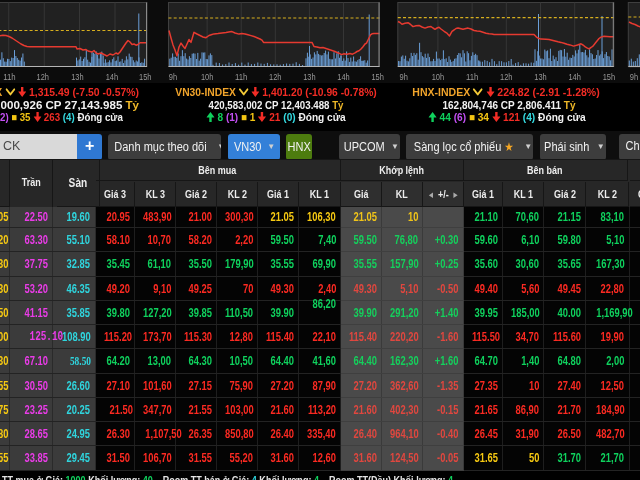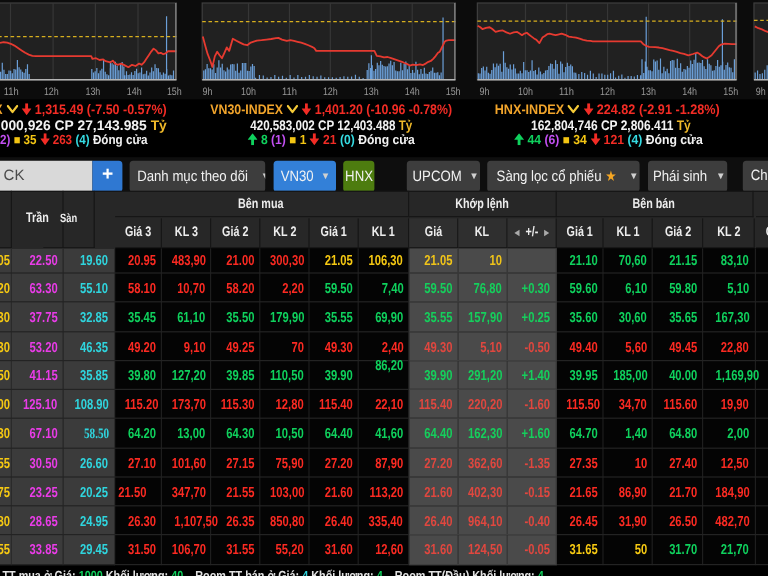--- a/index.html
+++ b/index.html
@@ -131,21 +131,21 @@
 <div style="position:absolute;left:108.3px;top:134px;width:113px;height:25.5px;background:#3d3d3d;border-radius:3px;color:#f2f2f2;font-size:12.5px;text-align:center;line-height:25px;white-space:nowrap;overflow:hidden;"><span style="display:inline-block;transform:scaleX(0.88);transform-origin:50% 50%;white-space:nowrap;">Danh mục theo dõi</span><span class="caret">▼</span></div>
 <div style="position:absolute;left:227.5px;top:134px;width:52.3px;height:25.5px;background:#3380d8;border-radius:3px;color:#f2f2f2;font-size:12.5px;text-align:center;line-height:25px;white-space:nowrap;overflow:hidden;"><span style="display:inline-block;transform:scaleX(0.88);transform-origin:50% 50%;white-space:nowrap;">VN30</span><span class="caret">▼</span></div>
 <div style="position:absolute;left:285.9px;top:134px;width:26px;height:25.5px;background:#4d7c0f;border-radius:3px;color:#f2f2f2;font-size:12.5px;text-align:center;line-height:25px;white-space:nowrap;overflow:hidden;"><span style="display:inline-block;transform:scaleX(0.88);transform-origin:50% 50%;white-space:nowrap;">HNX</span><span class="caret">▼</span></div>
 <div style="position:absolute;left:339.2px;top:134px;width:61.2px;height:25.5px;background:#3d3d3d;border-radius:3px;color:#f2f2f2;font-size:12.5px;text-align:center;line-height:25px;white-space:nowrap;overflow:hidden;"><span style="display:inline-block;transform:scaleX(0.88);transform-origin:50% 50%;white-space:nowrap;">UPCOM</span><span class="caret">▼</span></div>
 <div style="position:absolute;left:405.6px;top:134px;width:127.5px;height:25.5px;background:#3d3d3d;border-radius:3px;color:#f2f2f2;font-size:12.5px;text-align:center;line-height:25px;white-space:nowrap;overflow:hidden;"><span style="display:inline-block;transform:scaleX(0.88);transform-origin:50% 50%;white-space:nowrap;">Sàng lọc cổ phiếu <span style="color:#f5a623;font-size:12px;">★</span></span><span class="caret">▼</span></div>
 <div style="position:absolute;left:539.5px;top:134px;width:66.8px;height:25.5px;background:#3d3d3d;border-radius:3px;color:#f2f2f2;font-size:12.5px;text-align:center;line-height:25px;white-space:nowrap;overflow:hidden;"><span style="display:inline-block;transform:scaleX(0.88);transform-origin:50% 50%;white-space:nowrap;">Phái sinh</span><span class="caret">▼</span></div>
 <div style="position:absolute;left:618.6px;top:134px;width:80px;height:25.5px;background:#3d3d3d;border-radius:3px;color:#f2f2f2;font-size:12.5px;text-align:center;line-height:25px;white-space:nowrap;overflow:hidden;"><span style="display:inline-block;transform:scaleX(0.88);transform-origin:50% 50%;white-space:nowrap;">Chứng quyền</span></div>
 <div style="position:absolute;left:0;top:159.4px;width:640px;height:47.79999999999998px;background:#272727;border-top:1px solid #161616;"></div>
 <div class="hc" style="left:-20px;top:159.4px;width:30px;height:47.79999999999998px;line-height:47.79999999999998px;font-size:11.5px;"><span style="display:inline-block;transform:scaleX(0.78);transform-origin:50% 50%;white-space:nowrap;"></span></div>
 <div class="hc" style="left:10px;top:159.4px;width:43px;height:58px;line-height:47.79999999999998px;font-size:11.5px;"><span style="display:inline-block;transform:scaleX(0.78);transform-origin:50% 50%;white-space:nowrap;">Trần</span></div>
-<div class="hc" style="left:36px;top:159.4px;width:42.5px;height:47.79999999999998px;line-height:47.79999999999998px;font-size:10px;"><span style="display:inline-block;transform:scaleX(0.78);transform-origin:50% 50%;white-space:nowrap;">Sàn</span></div>
+<div class="hc" style="left:57px;top:159.4px;width:42.5px;height:47.79999999999998px;line-height:47.79999999999998px;font-size:13px;"><span style="display:inline-block;transform:scaleX(0.78);transform-origin:50% 50%;white-space:nowrap;">Sàn</span></div>
 <div class="hc" style="left:95.5px;top:159.4px;width:245.4px;height:22.099999999999994px;line-height:22.099999999999994px;font-size:11.5px;"><span style="display:inline-block;transform:scaleX(0.78);transform-origin:50% 50%;white-space:nowrap;">Bên mua</span></div>
 <div class="hc" style="left:340.9px;top:159.4px;width:122.7px;height:22.099999999999994px;line-height:22.099999999999994px;font-size:11.5px;"><span style="display:inline-block;transform:scaleX(0.78);transform-origin:50% 50%;white-space:nowrap;">Khớp lệnh</span></div>
 <div class="hc" style="left:463.6px;top:159.4px;width:164px;height:22.099999999999994px;line-height:22.099999999999994px;font-size:11.5px;"><span style="display:inline-block;transform:scaleX(0.78);transform-origin:50% 50%;white-space:nowrap;">Bên bán</span></div>
 <div class="hc" style="left:629.5px;top:159.4px;width:11px;height:22.099999999999994px;line-height:22.099999999999994px;font-size:11.5px;"><span style="display:inline-block;transform:scaleX(0.78);transform-origin:50% 50%;white-space:nowrap;"></span></div>
 <div class="hc" style="left:95.5px;top:181.5px;width:39.8px;height:25.69999999999999px;line-height:25.69999999999999px;font-size:11.5px;"><span style="display:inline-block;transform:scaleX(0.78);transform-origin:50% 50%;white-space:nowrap;">Giá 3</span></div>
 <div class="hc" style="left:135.3px;top:181.5px;width:40.9px;height:25.69999999999999px;line-height:25.69999999999999px;font-size:11.5px;"><span style="display:inline-block;transform:scaleX(0.78);transform-origin:50% 50%;white-space:nowrap;">KL 3</span></div>
 <div class="hc" style="left:176.2px;top:181.5px;width:41.1px;height:25.69999999999999px;line-height:25.69999999999999px;font-size:11.5px;"><span style="display:inline-block;transform:scaleX(0.78);transform-origin:50% 50%;white-space:nowrap;">Giá 2</span></div>
 <div class="hc" style="left:217.3px;top:181.5px;width:41.0px;height:25.69999999999999px;line-height:25.69999999999999px;font-size:11.5px;"><span style="display:inline-block;transform:scaleX(0.78);transform-origin:50% 50%;white-space:nowrap;">KL 2</span></div>
 <div class="hc" style="left:258.3px;top:181.5px;width:40.9px;height:25.69999999999999px;line-height:25.69999999999999px;font-size:11.5px;"><span style="display:inline-block;transform:scaleX(0.78);transform-origin:50% 50%;white-space:nowrap;">Giá 1</span></div>
 <div class="hc" style="left:299.2px;top:181.5px;width:41.7px;height:25.69999999999999px;line-height:25.69999999999999px;font-size:11.5px;"><span style="display:inline-block;transform:scaleX(0.78);transform-origin:50% 50%;white-space:nowrap;">KL 1</span></div>
@@ -286,21 +286,21 @@
 <div class="tc g" style="left:258.3px;top:300.8px;width:35.9px;height:24.27px;line-height:24.27px;"><span style="display:inline-block;transform:scaleX(0.78);transform-origin:100% 50%;">39.90</span></div>
 <div class="tc g" style="left:299.2px;top:292px;width:36.7px;height:24.27px;line-height:24.27px;"><span style="display:inline-block;transform:scaleX(0.78);transform-origin:100% 50%;">86,20</span></div>
 <div class="tc g dk" style="left:340.9px;top:300.8px;width:36.1px;height:24.27px;line-height:24.27px;"><span style="display:inline-block;transform:scaleX(0.78);transform-origin:100% 50%;">39.90</span></div>
 <div class="tc g dk" style="left:382px;top:300.8px;width:36.0px;height:24.27px;line-height:24.27px;"><span style="display:inline-block;transform:scaleX(0.78);transform-origin:100% 50%;">291,20</span></div>
 <div class="tc g dk" style="left:423px;top:300.8px;width:35.6px;height:24.27px;line-height:24.27px;"><span style="display:inline-block;transform:scaleX(0.78);transform-origin:100% 50%;">+1.40</span></div>
 <div class="tc g" style="left:463.6px;top:300.8px;width:34.4px;height:24.27px;line-height:24.27px;"><span style="display:inline-block;transform:scaleX(0.78);transform-origin:100% 50%;">39.95</span></div>
 <div class="tc g" style="left:503px;top:300.8px;width:36.4px;height:24.27px;line-height:24.27px;"><span style="display:inline-block;transform:scaleX(0.78);transform-origin:100% 50%;">185,00</span></div>
 <div class="tc g" style="left:544.4px;top:300.8px;width:37.0px;height:24.27px;line-height:24.27px;"><span style="display:inline-block;transform:scaleX(0.78);transform-origin:100% 50%;">40.00</span></div>
 <div class="tc g" style="left:586.4px;top:300.8px;width:38.1px;height:24.27px;line-height:24.27px;"><span style="display:inline-block;transform:scaleX(0.78);transform-origin:100% 50%;">1,169,90</span></div>
 <div class="tc y" style="left:-20px;top:325.1px;width:28.5px;height:24.27px;line-height:24.27px;"><span style="display:inline-block;transform:scaleX(0.78);transform-origin:100% 50%;">00</span></div>
-<div class="tc m" style="left:10px;top:325.1px;width:38px;height:24.27px;line-height:24.27px;"><span style="display:inline-block;transform:scaleX(0.78);transform-origin:100% 50%;">125.10</span></div>
+<div class="tc m" style="left:20px;top:325.1px;width:38px;height:24.27px;line-height:24.27px;font-family:Liberation Mono, monospace;"><span style="display:inline-block;transform:scaleX(0.78);transform-origin:100% 50%;">125.10</span></div>
 <div class="tc c" style="left:53px;top:325.1px;width:37.5px;height:24.27px;line-height:24.27px;"><span style="display:inline-block;transform:scaleX(0.78);transform-origin:100% 50%;">108.90</span></div>
 <div class="tc r" style="left:95.5px;top:325.1px;width:34.8px;height:24.27px;line-height:24.27px;"><span style="display:inline-block;transform:scaleX(0.78);transform-origin:100% 50%;">115.20</span></div>
 <div class="tc r" style="left:135.3px;top:325.1px;width:35.9px;height:24.27px;line-height:24.27px;"><span style="display:inline-block;transform:scaleX(0.78);transform-origin:100% 50%;">173,70</span></div>
 <div class="tc r" style="left:176.2px;top:325.1px;width:36.1px;height:24.27px;line-height:24.27px;"><span style="display:inline-block;transform:scaleX(0.78);transform-origin:100% 50%;">115.30</span></div>
 <div class="tc r" style="left:217.3px;top:325.1px;width:36.0px;height:24.27px;line-height:24.27px;"><span style="display:inline-block;transform:scaleX(0.78);transform-origin:100% 50%;">12,80</span></div>
 <div class="tc r" style="left:258.3px;top:325.1px;width:35.9px;height:24.27px;line-height:24.27px;"><span style="display:inline-block;transform:scaleX(0.78);transform-origin:100% 50%;">115.40</span></div>
 <div class="tc r" style="left:299.2px;top:325.1px;width:36.7px;height:24.27px;line-height:24.27px;"><span style="display:inline-block;transform:scaleX(0.78);transform-origin:100% 50%;">22,10</span></div>
 <div class="tc r dk" style="left:340.9px;top:325.1px;width:36.1px;height:24.27px;line-height:24.27px;"><span style="display:inline-block;transform:scaleX(0.78);transform-origin:100% 50%;">115.40</span></div>
 <div class="tc r dk" style="left:382px;top:325.1px;width:36.0px;height:24.27px;line-height:24.27px;"><span style="display:inline-block;transform:scaleX(0.78);transform-origin:100% 50%;">220,20</span></div>
 <div class="tc r dk" style="left:423px;top:325.1px;width:35.6px;height:24.27px;line-height:24.27px;"><span style="display:inline-block;transform:scaleX(0.78);transform-origin:100% 50%;">-1.60</span></div>
@@ -336,21 +336,21 @@
 <div class="tc r dk" style="left:340.9px;top:373.6px;width:36.1px;height:24.27px;line-height:24.27px;"><span style="display:inline-block;transform:scaleX(0.78);transform-origin:100% 50%;">27.20</span></div>
 <div class="tc r dk" style="left:382px;top:373.6px;width:36.0px;height:24.27px;line-height:24.27px;"><span style="display:inline-block;transform:scaleX(0.78);transform-origin:100% 50%;">362,60</span></div>
 <div class="tc r dk" style="left:423px;top:373.6px;width:35.6px;height:24.27px;line-height:24.27px;"><span style="display:inline-block;transform:scaleX(0.78);transform-origin:100% 50%;">-1.35</span></div>
 <div class="tc r" style="left:463.6px;top:373.6px;width:34.4px;height:24.27px;line-height:24.27px;"><span style="display:inline-block;transform:scaleX(0.78);transform-origin:100% 50%;">27.35</span></div>
 <div class="tc r" style="left:503px;top:373.6px;width:36.4px;height:24.27px;line-height:24.27px;"><span style="display:inline-block;transform:scaleX(0.78);transform-origin:100% 50%;">10</span></div>
 <div class="tc r" style="left:544.4px;top:373.6px;width:37.0px;height:24.27px;line-height:24.27px;"><span style="display:inline-block;transform:scaleX(0.78);transform-origin:100% 50%;">27.40</span></div>
 <div class="tc r" style="left:586.4px;top:373.6px;width:38.1px;height:24.27px;line-height:24.27px;"><span style="display:inline-block;transform:scaleX(0.78);transform-origin:100% 50%;">12,50</span></div>
 <div class="tc y" style="left:-20px;top:397.9px;width:28.5px;height:24.27px;line-height:24.27px;"><span style="display:inline-block;transform:scaleX(0.78);transform-origin:100% 50%;">75</span></div>
 <div class="tc m" style="left:10px;top:397.9px;width:38px;height:24.27px;line-height:24.27px;"><span style="display:inline-block;transform:scaleX(0.78);transform-origin:100% 50%;">23.25</span></div>
 <div class="tc c" style="left:53px;top:397.9px;width:37.5px;height:24.27px;line-height:24.27px;"><span style="display:inline-block;transform:scaleX(0.78);transform-origin:100% 50%;">20.25</span></div>
-<div class="tc r" style="left:87px;top:397.9px;width:34.8px;height:24.27px;line-height:24.27px;"><span style="display:inline-block;transform:scaleX(0.78);transform-origin:100% 50%;">21.50</span></div>
+<div class="tc r" style="left:98px;top:397.9px;width:34.8px;height:24.27px;line-height:24.27px;"><span style="display:inline-block;transform:scaleX(0.78);transform-origin:100% 50%;">21.50</span></div>
 <div class="tc r" style="left:135.3px;top:397.9px;width:35.9px;height:24.27px;line-height:24.27px;"><span style="display:inline-block;transform:scaleX(0.78);transform-origin:100% 50%;">347,70</span></div>
 <div class="tc r" style="left:176.2px;top:397.9px;width:36.1px;height:24.27px;line-height:24.27px;"><span style="display:inline-block;transform:scaleX(0.78);transform-origin:100% 50%;">21.55</span></div>
 <div class="tc r" style="left:217.3px;top:397.9px;width:36.0px;height:24.27px;line-height:24.27px;"><span style="display:inline-block;transform:scaleX(0.78);transform-origin:100% 50%;">103,00</span></div>
 <div class="tc r" style="left:258.3px;top:397.9px;width:35.9px;height:24.27px;line-height:24.27px;"><span style="display:inline-block;transform:scaleX(0.78);transform-origin:100% 50%;">21.60</span></div>
 <div class="tc r" style="left:299.2px;top:397.9px;width:36.7px;height:24.27px;line-height:24.27px;"><span style="display:inline-block;transform:scaleX(0.78);transform-origin:100% 50%;">113,20</span></div>
 <div class="tc r dk" style="left:340.9px;top:397.9px;width:36.1px;height:24.27px;line-height:24.27px;"><span style="display:inline-block;transform:scaleX(0.78);transform-origin:100% 50%;">21.60</span></div>
 <div class="tc r dk" style="left:382px;top:397.9px;width:36.0px;height:24.27px;line-height:24.27px;"><span style="display:inline-block;transform:scaleX(0.78);transform-origin:100% 50%;">402,30</span></div>
 <div class="tc r dk" style="left:423px;top:397.9px;width:35.6px;height:24.27px;line-height:24.27px;"><span style="display:inline-block;transform:scaleX(0.78);transform-origin:100% 50%;">-0.15</span></div>
 <div class="tc r" style="left:463.6px;top:397.9px;width:34.4px;height:24.27px;line-height:24.27px;"><span style="display:inline-block;transform:scaleX(0.78);transform-origin:100% 50%;">21.65</span></div>
 <div class="tc r" style="left:503px;top:397.9px;width:36.4px;height:24.27px;line-height:24.27px;"><span style="display:inline-block;transform:scaleX(0.78);transform-origin:100% 50%;">86,90</span></div>

